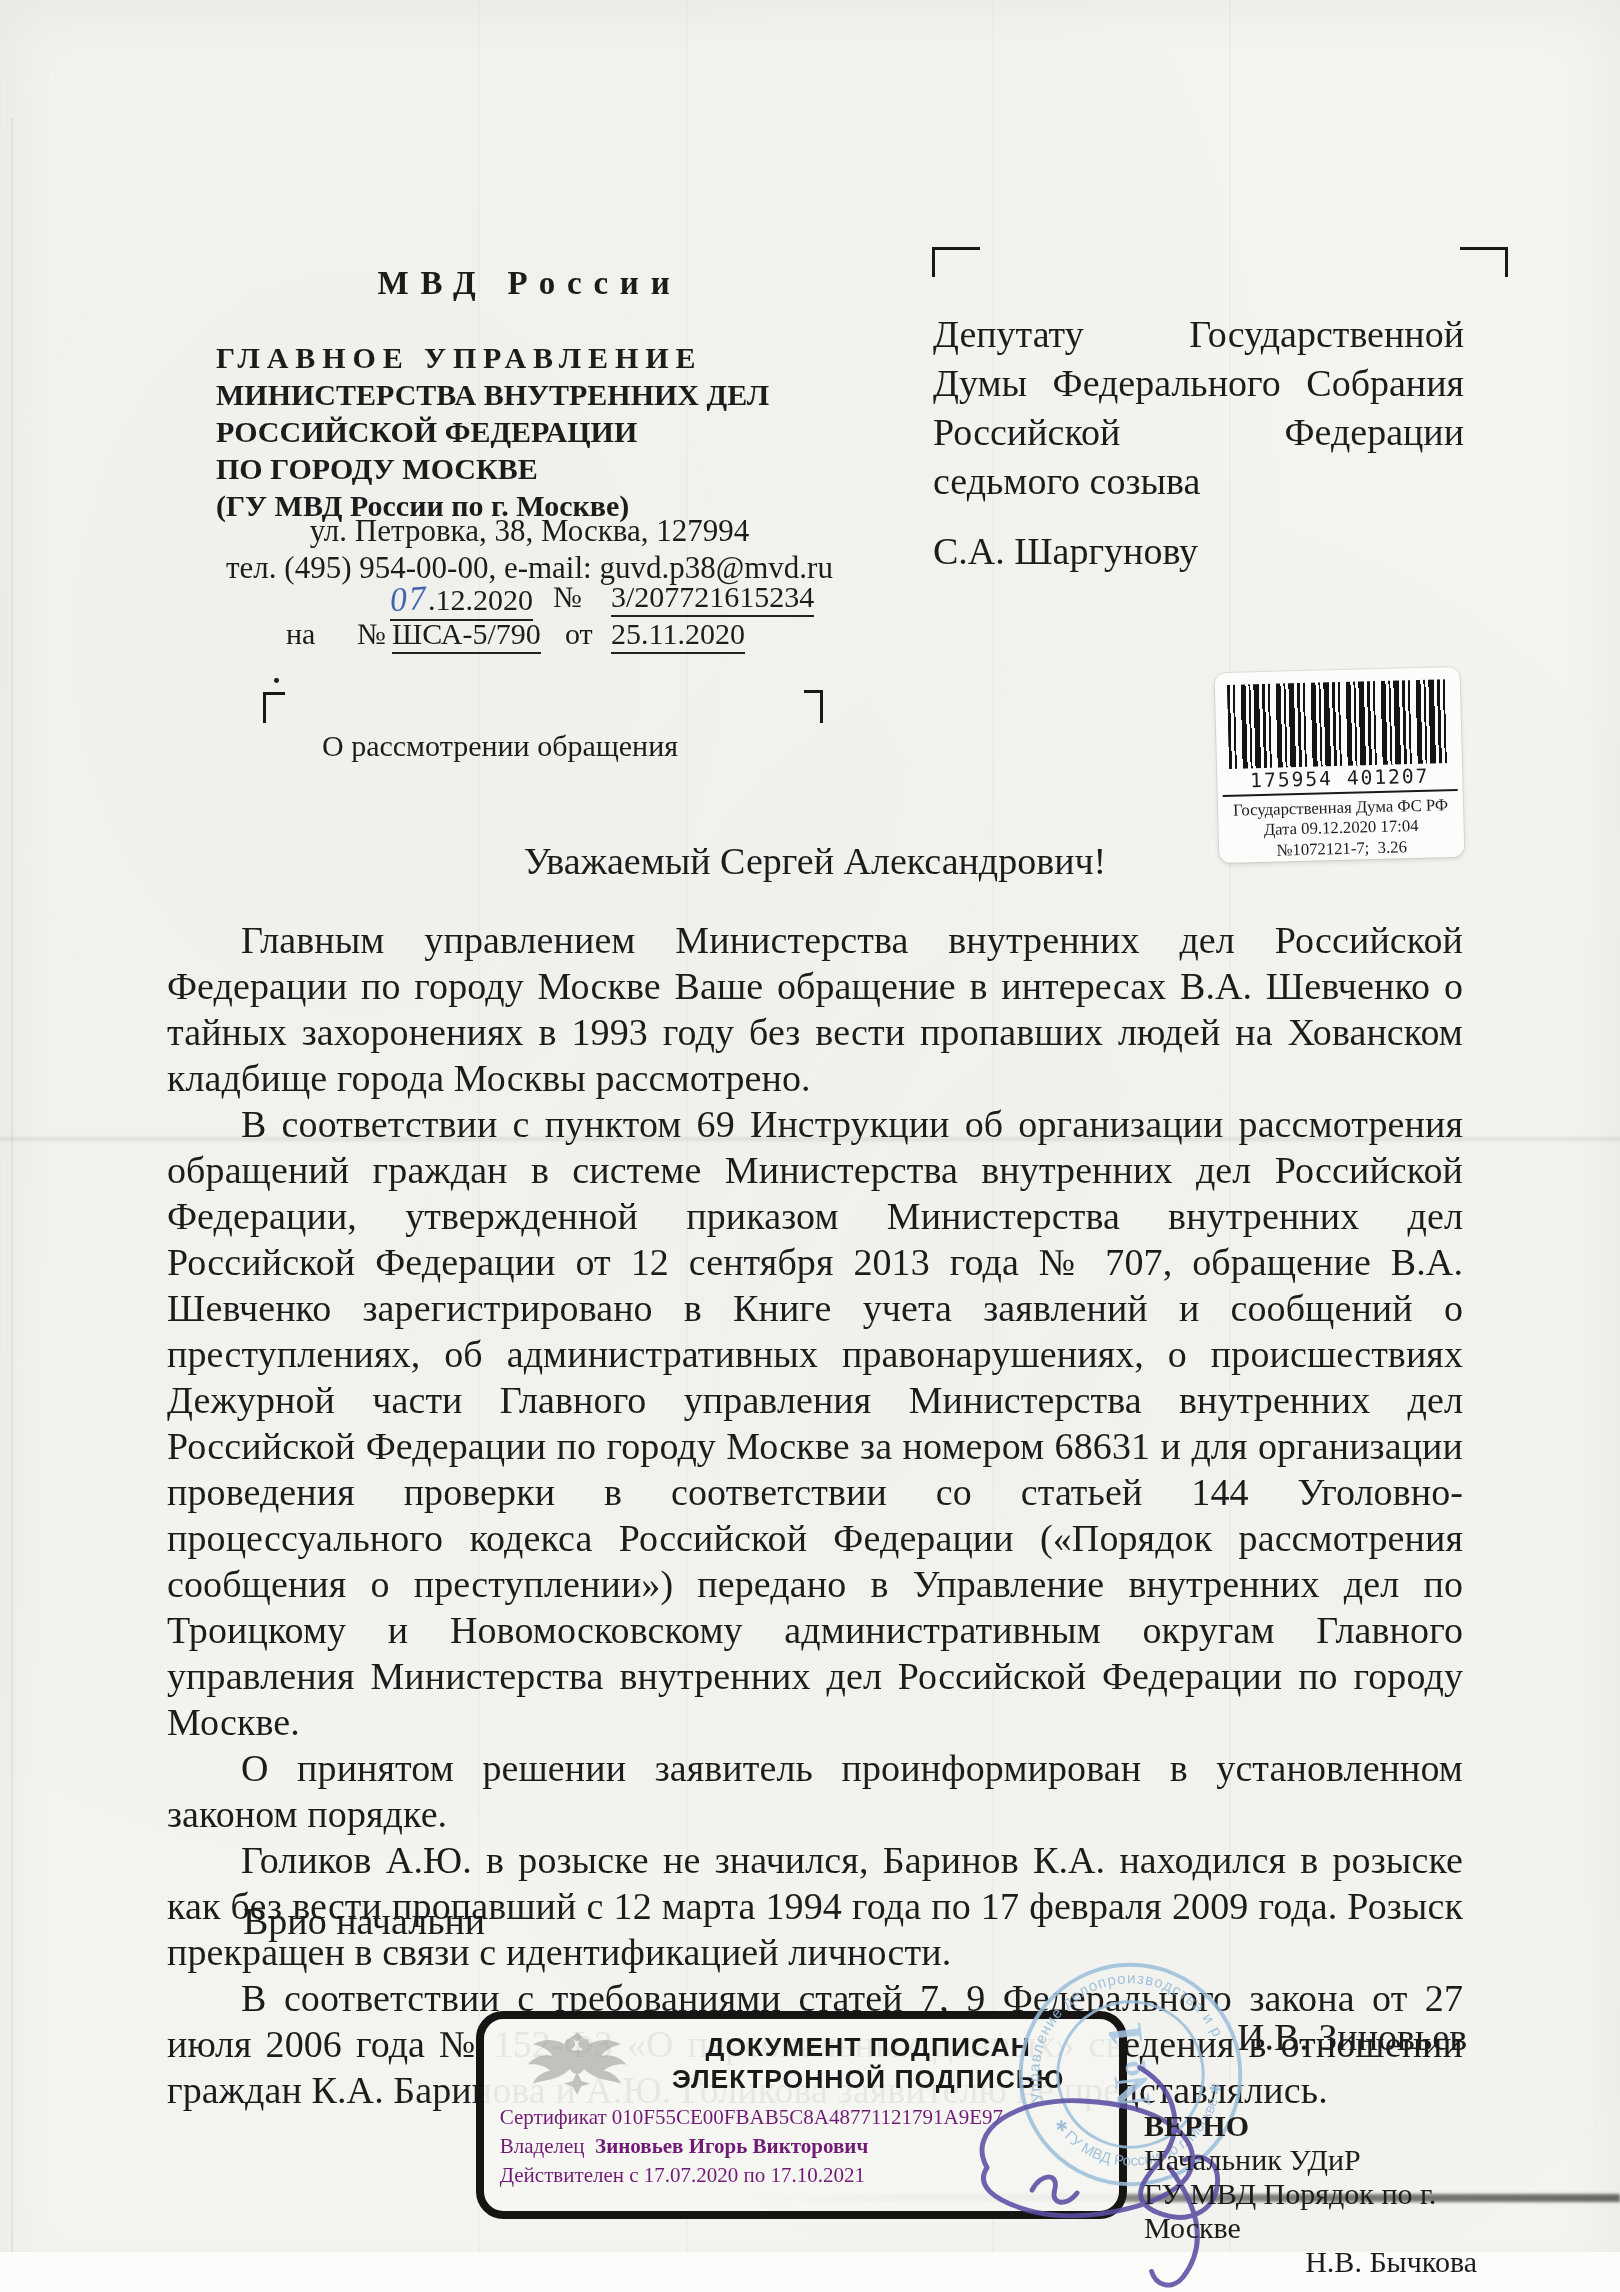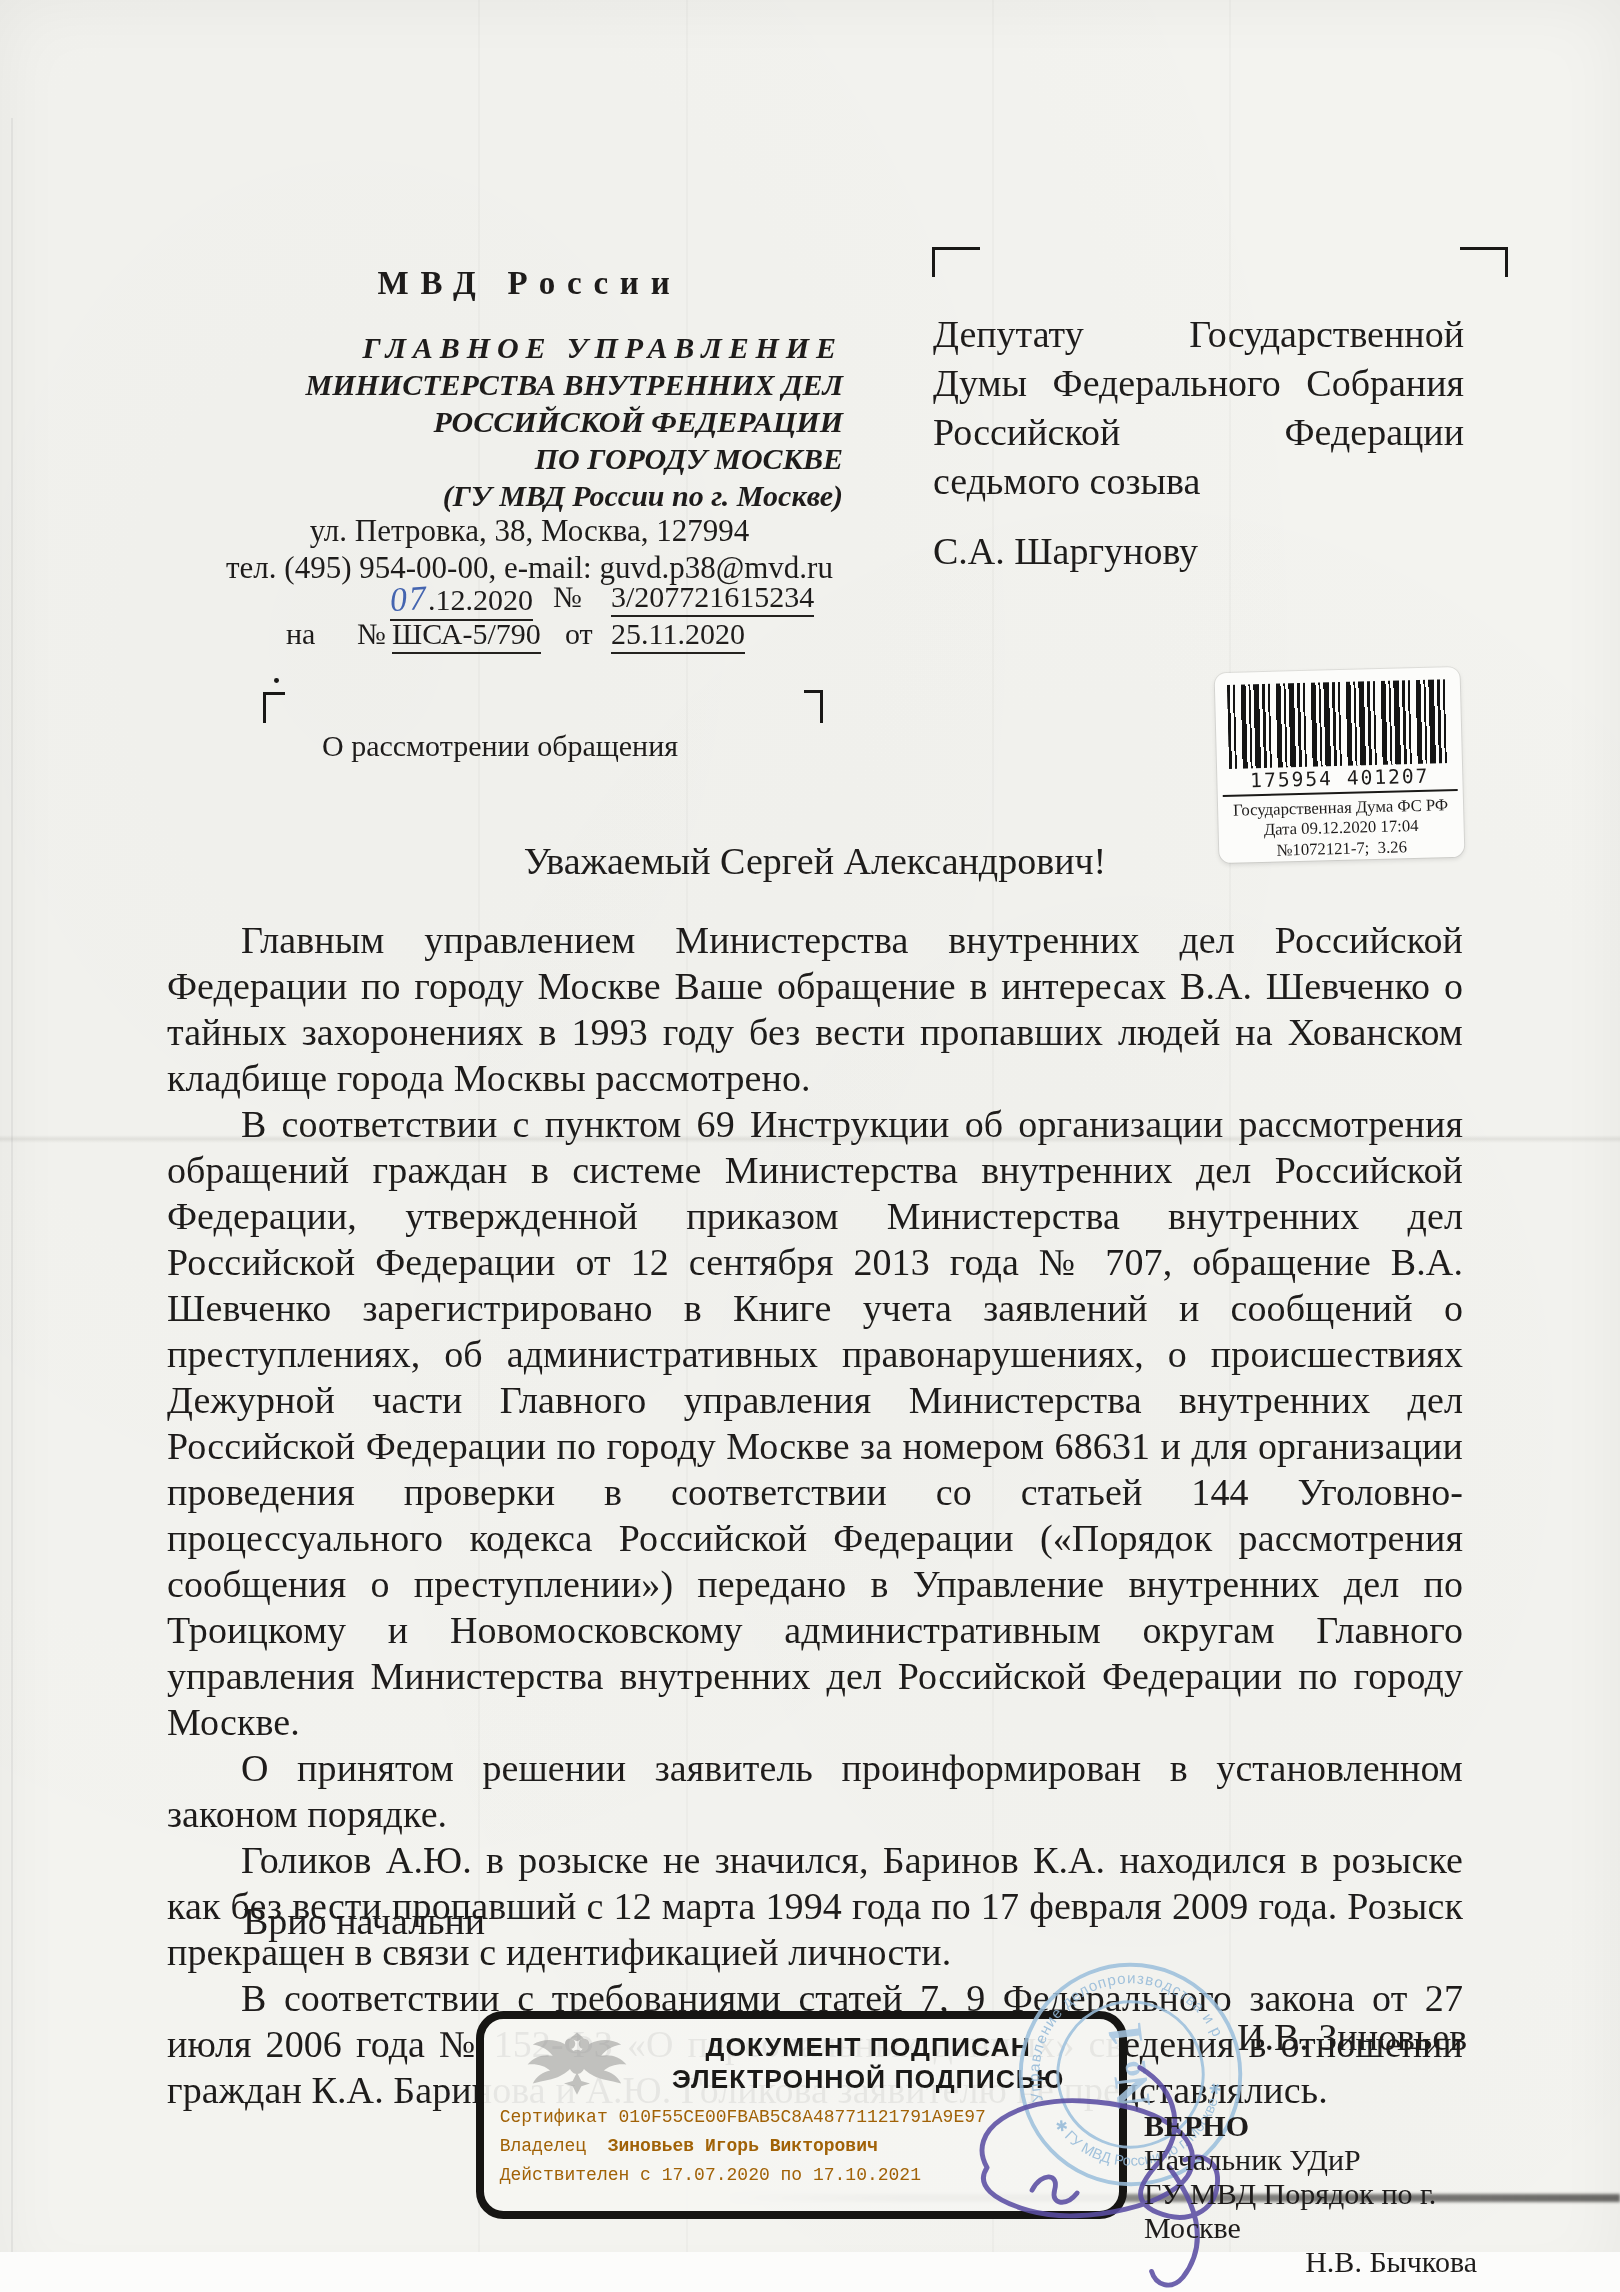--- a/index.html
+++ b/index.html
@@ -15,22 +15,22 @@
   .streak{position:absolute;top:0;bottom:0;width:2px;background:rgba(0,0,0,0.022);}
   .crease{position:absolute;left:0;right:0;height:7.8px;
     background:linear-gradient(180deg,transparent,rgba(110,108,100,0.13) 50%,transparent);}
   .paper-edge{position:absolute;left:10.8px;top:118px;bottom:39px;width:2px;background:rgba(0,0,0,0.05);}
   .bottom-strip{position:absolute;left:0;right:0;top:2252px;bottom:0;background:#fcfcfb;}
   .shadow-band{position:absolute;left:730px;right:0;top:2194px;height:7.8px;filter:blur(1.5px);
     background:linear-gradient(90deg,transparent,rgba(45,44,42,0.45) 20%,rgba(45,44,42,0.7));}
   
   .mvd-title{left:216px;top:265px;width:627px;text-align:center;font-weight:bold;
     font-size:33px;letter-spacing:11.8px;}
-  .org-block{left:216px;top:329px;width:627px;text-align:right;font-weight:bold;
-    font-size:30px;line-height:37px;font-style:italic;}
+  .org-block{left:216px;top:339px;width:627px;text-align:left;font-weight:bold;
+    font-size:30px;line-height:37px;}
   .org-sp{letter-spacing:6.9px;}
   .addr-block{left:216px;top:512px;width:627px;text-align:center;font-size:31px;line-height:37px;}
   
   .ref{font-size:30px;white-space:nowrap;}
   .u{border-bottom:2px solid #24221f;padding-bottom:1px;}
   .hand{color:#4565b0;font-style:italic;font-size:34px;letter-spacing:2px;display:inline-block;transform:rotate(-4deg);}
   
   .cm{position:absolute;border:0 solid #191816;}
   .cm-tl{border-top-width:3.9px;border-left-width:3.9px;}
   .cm-tr{border-top-width:3.9px;border-right-width:3.9px;}
@@ -61,21 +61,21 @@
   
   .vrio{left:243px;top:1899px;font-size:38px;z-index:3;}
   .signer{left:1237px;top:2015px;font-size:38px;z-index:3;}
   .ebox{left:476px;top:2011px;width:635px;height:192px;border:8.8px solid #161513;border-radius:27.4px;
     background:rgba(245,245,242,0.93);z-index:4;}
   .emblem{position:absolute;left:35px;top:9.8px;opacity:0.5;filter:blur(0.5px);}
   .etitle{position:absolute;left:147px;right:13.7px;top:11.8px;text-align:center;
     font-family:"Liberation Sans","DejaVu Sans",sans-serif;font-weight:bold;
     font-size:26.5px;line-height:32px;letter-spacing:1px;color:#1b1a18;}
   .edetails{position:absolute;left:15.7px;top:84px;right:9.8px;
-    font-family:Liberation Mono, monospace;font-size:18px;line-height:29px;color:#a16207;}
+    font-family:Liberation Serif, serif;font-size:21px;line-height:29px;color:#701a75;}
   .edetails b{font-weight:bold;}
   .round-stamp{left:1008px;top:1952px;width:245px;height:245px;z-index:5;opacity:0.85;}
   .round-stamp svg{transform:rotate(-22deg);}
   .signature-svg{left:936px;top:2050px;width:392px;height:240px;z-index:6;}
   .verno{left:1144px;top:2109px;width:333px;font-size:30px;line-height:34px;z-index:7;}
   .verno .b{font-weight:bold;}
   .verno .r{text-align:right;}
 </style>
 </head>
 <body>

